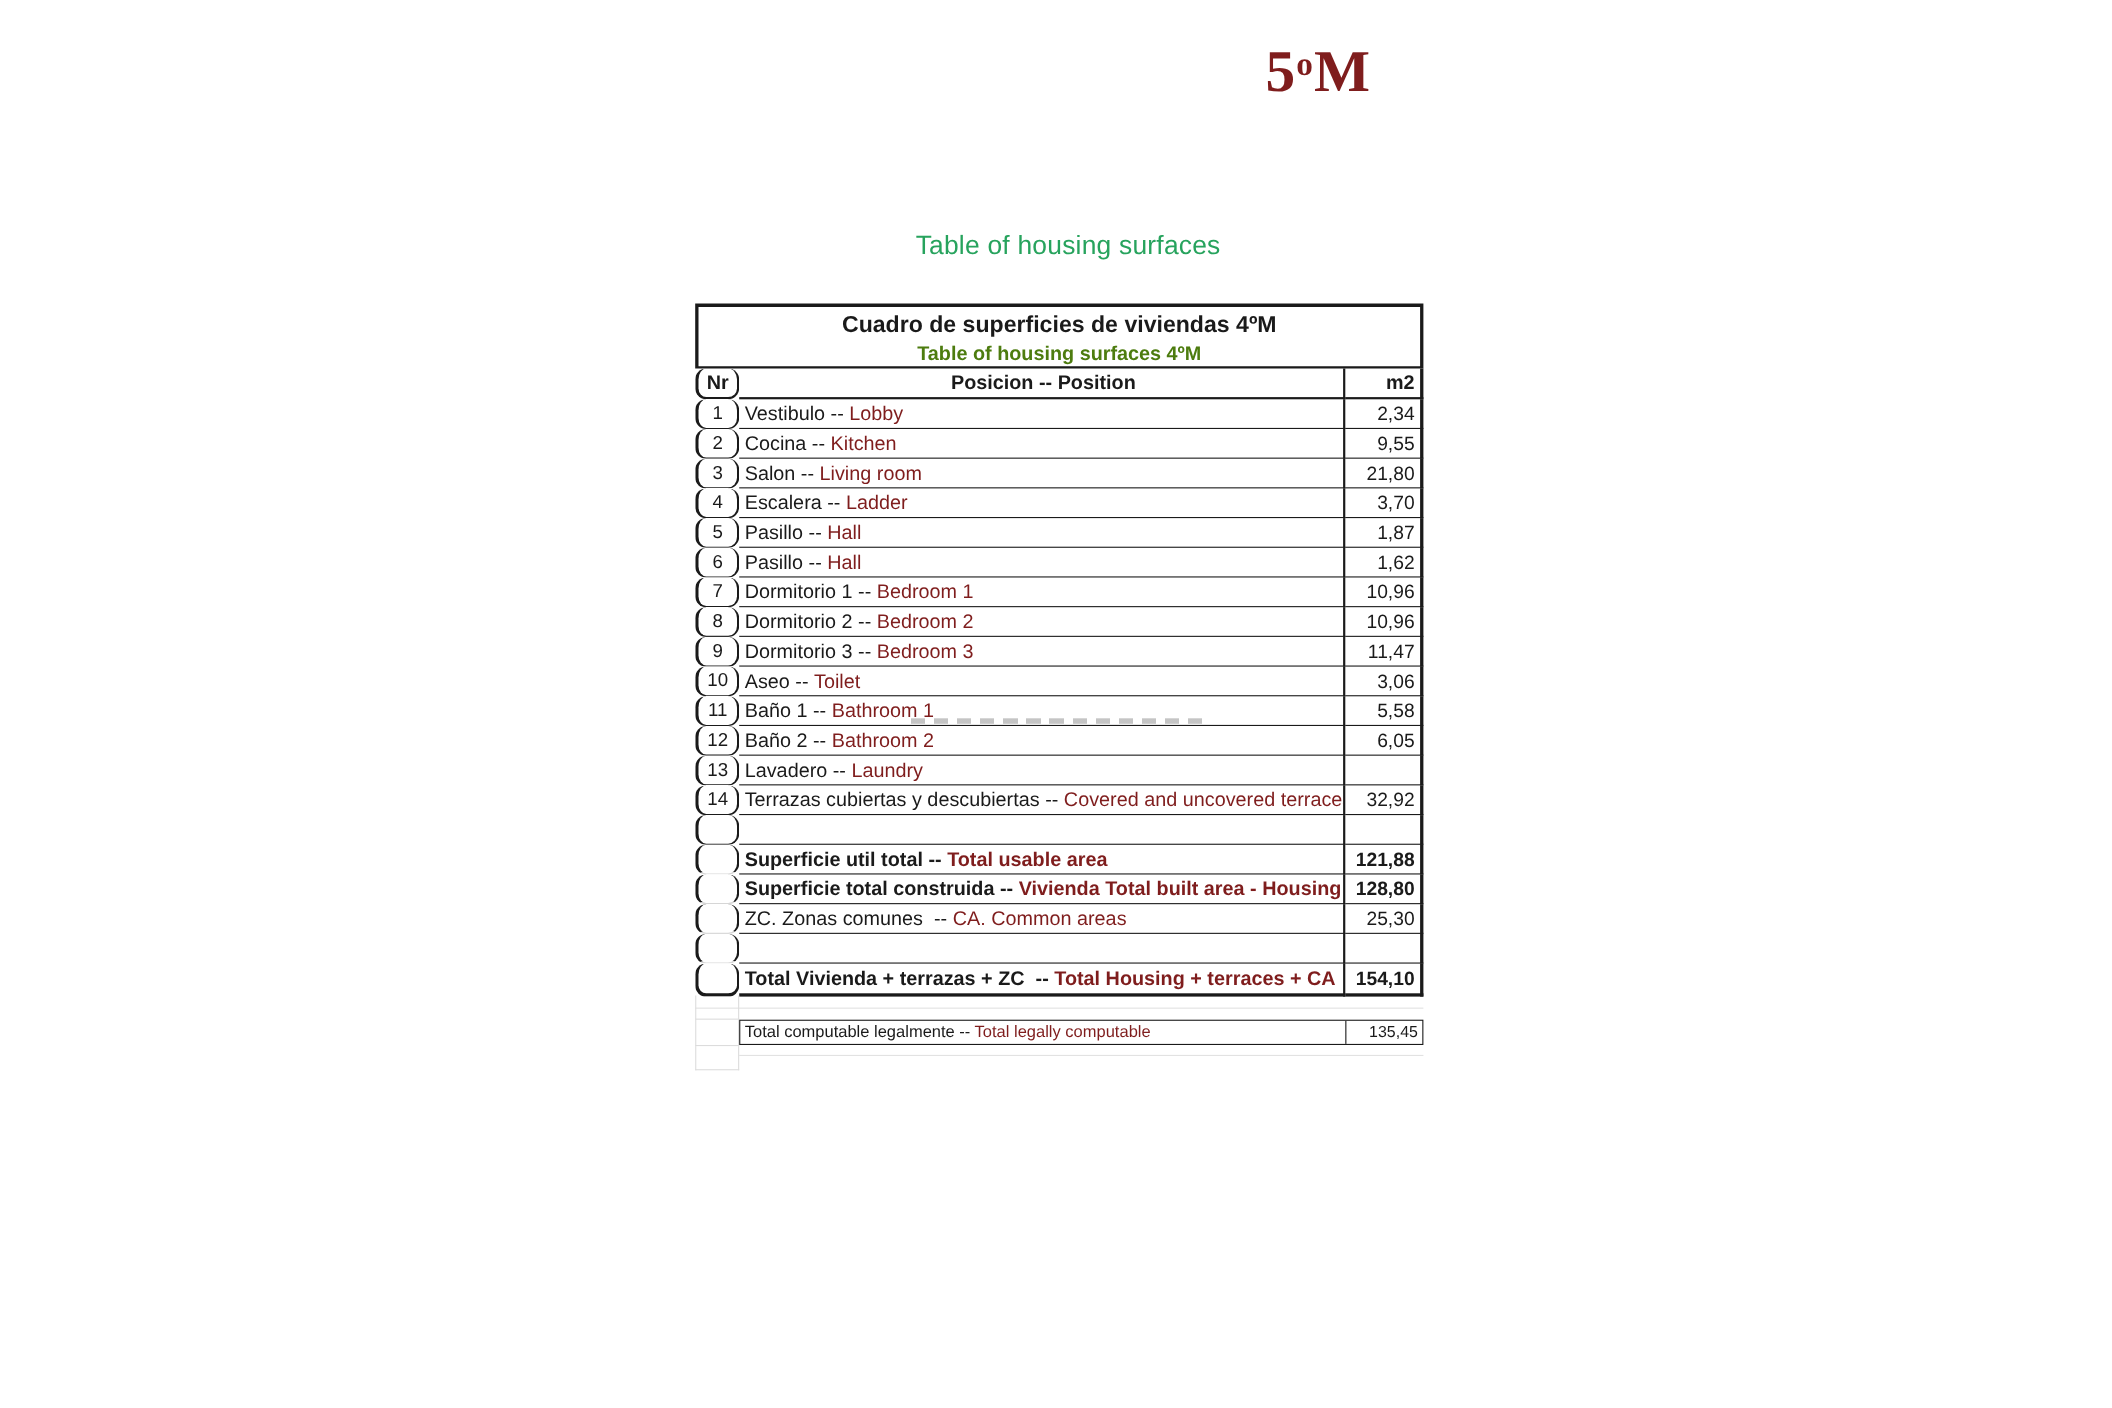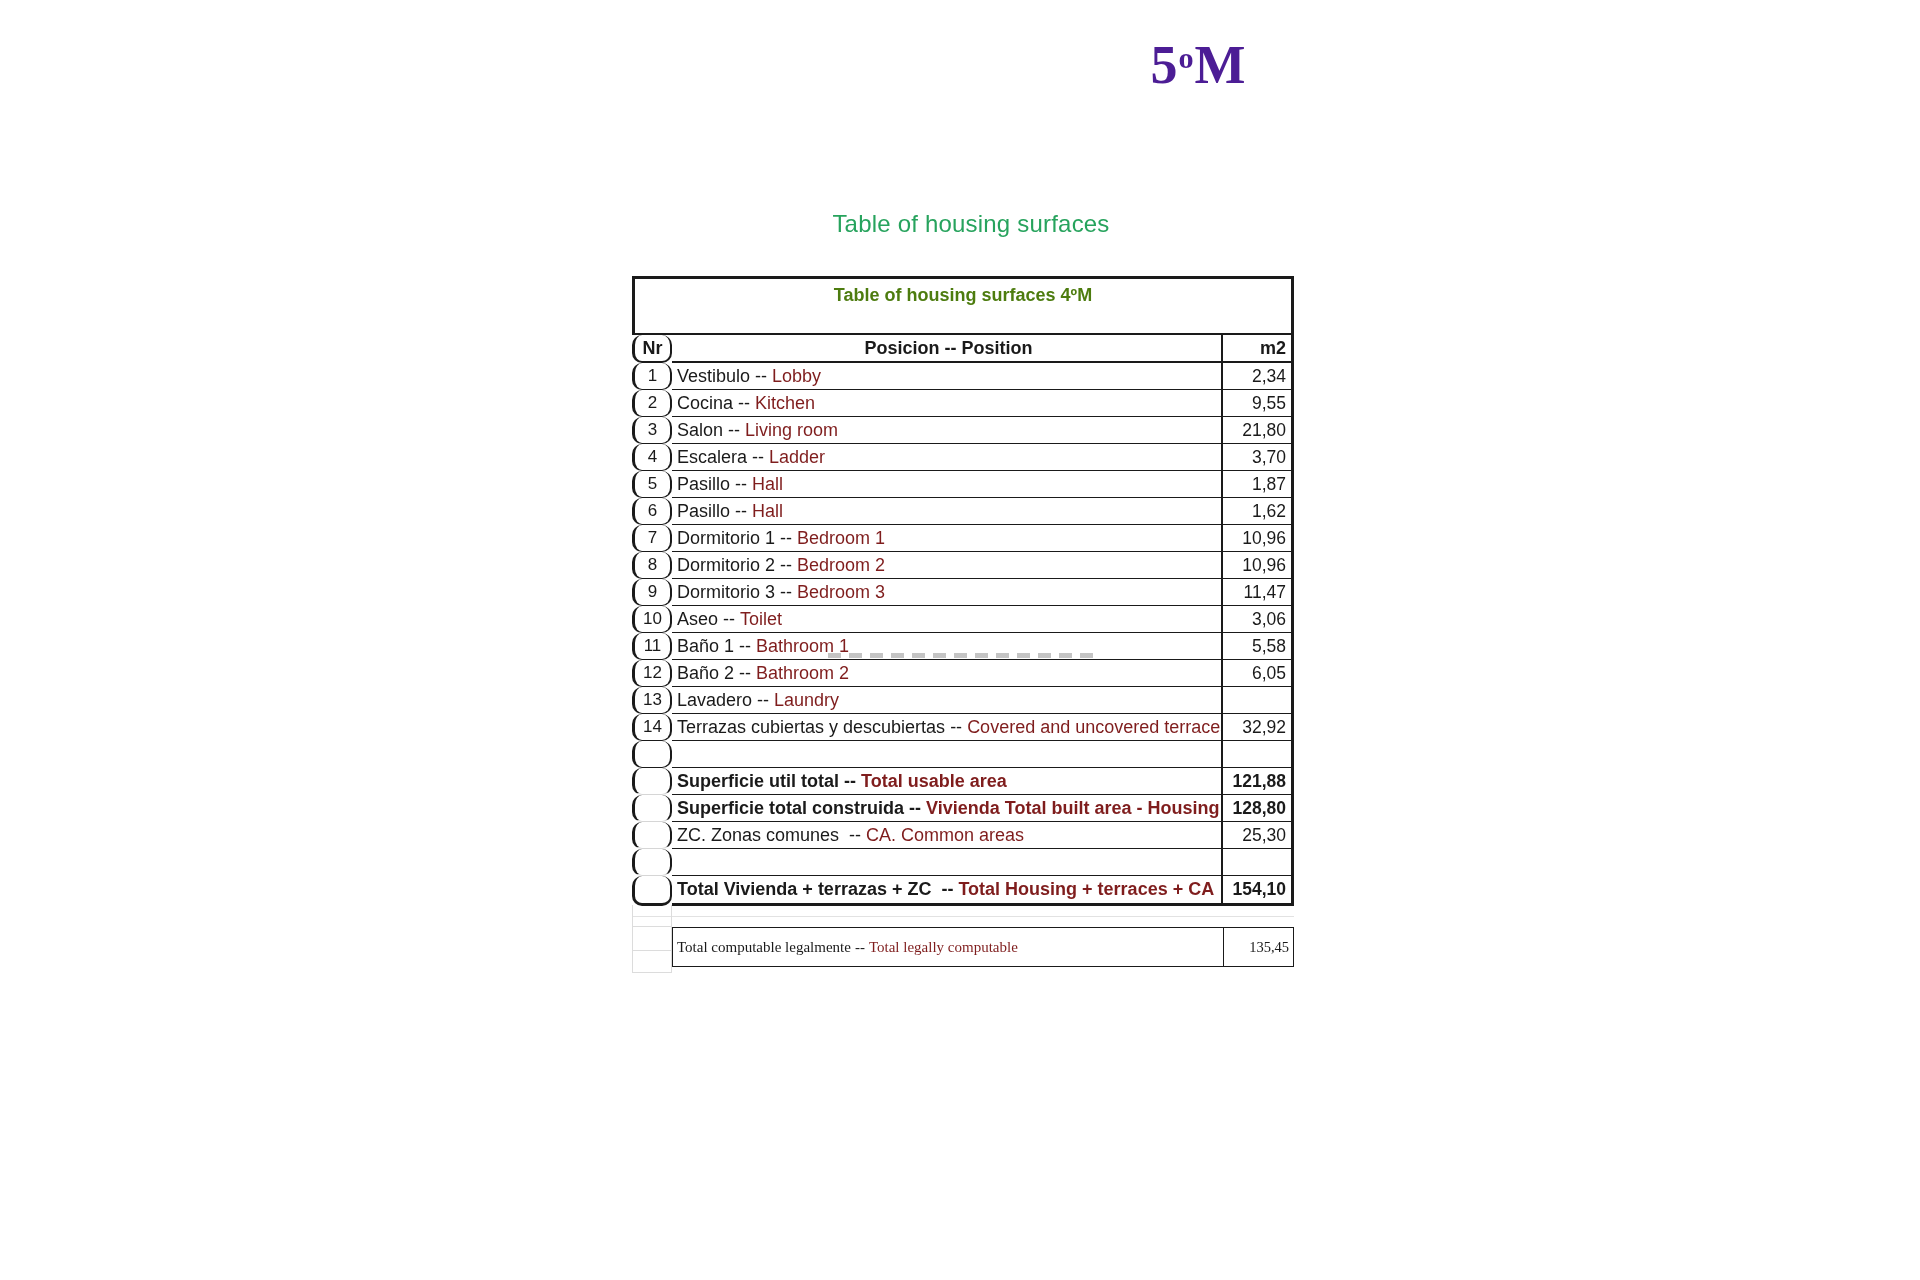--- a/index.html
+++ b/index.html
@@ -7,21 +7,21 @@
     width:1920px;height:1280px;background:#ffffff;position:relative;
     font-family:"Liberation Sans",sans-serif;color:#1a1a1a;overflow:hidden;
     -webkit-font-smoothing:antialiased;
   }
   *{box-sizing:border-box;}
 
   
   #unit-title{
     position:absolute;left:1103px;top:38px;width:190px;text-align:center;
     font-family:"Liberation Serif",serif;font-weight:700;font-size:54px;line-height:1;
-    color:#4c1d95;
+    color:#7f1d1d;
   }
   #unit-title sup{font-size:0.56em;vertical-align:0.5em;margin:0 1px;}
 
   
   #page-heading{
     position:absolute;left:640px;top:210px;width:662px;text-align:center;
     font-size:24px;font-weight:400;color:#27a35d;letter-spacing:0.2px;
   }
 
   
@@ -65,22 +65,22 @@
   .row.ghost .c-nr{border-bottom:1px solid #d6d6d6;}
   .row.bold .c-pos,.row.bold .c-m2,
   .row.bold .es-text,.row.bold .sep-text{font-weight:700;}
   .row.bold .en-text{font-weight:700;}
   .row.final{height:30px;}
   .row.final .c-nr,.row.final .c-pos,.row.final .c-m2{border-bottom:3px solid #1a1a1a;}
   .row.final .c-nr{border-bottom:3px solid #1a1a1a;}
 
   
   #footer-row{
-    margin-left:40px;margin-top:21px;width:622px;height:40px;display:flex;
-    border:1.5px solid #1a1a1a;background:#fff;position:relative;z-index:2;font-family:Liberation Serif, serif;
+    margin-left:40px;margin-top:21px;width:622px;height:23px;display:flex;
+    border:1.5px solid #1a1a1a;background:#fff;position:relative;z-index:2;
   }
   .f-pos{
     width:551px;height:100%;display:flex;align-items:center;padding-left:4px;
     border-right:1.5px solid #1a1a1a;font-size:15px;
   }
   .f-pos .sep-text{margin:0 4px;}
   .f-m2{
     flex:1;height:100%;display:flex;align-items:center;justify-content:flex-end;
     padding-right:4px;font-size:14.5px;
   }
@@ -100,20 +100,21 @@
 <body>
 
 <div id="unit-title">
   <span>5</span><sup>o</sup><span>M</span>
 </div>
 
 <div id="page-heading">Table of housing surfaces</div>
 
 <div id="surface-table" style="position:absolute;">
   <div class="t-title">
+    <div class="t-title-es">Cuadro de superficies de viviendas 4ºM</div>
     <div class="t-title-en">Table of housing surfaces 4ºM</div>
   </div>
 
   <div class="row header">
     <div class="c-nr">Nr</div>
     <div class="c-pos">Posicion -- Position</div>
     <div class="c-m2">m2</div>
   </div>
 
   <div id="table-body">

